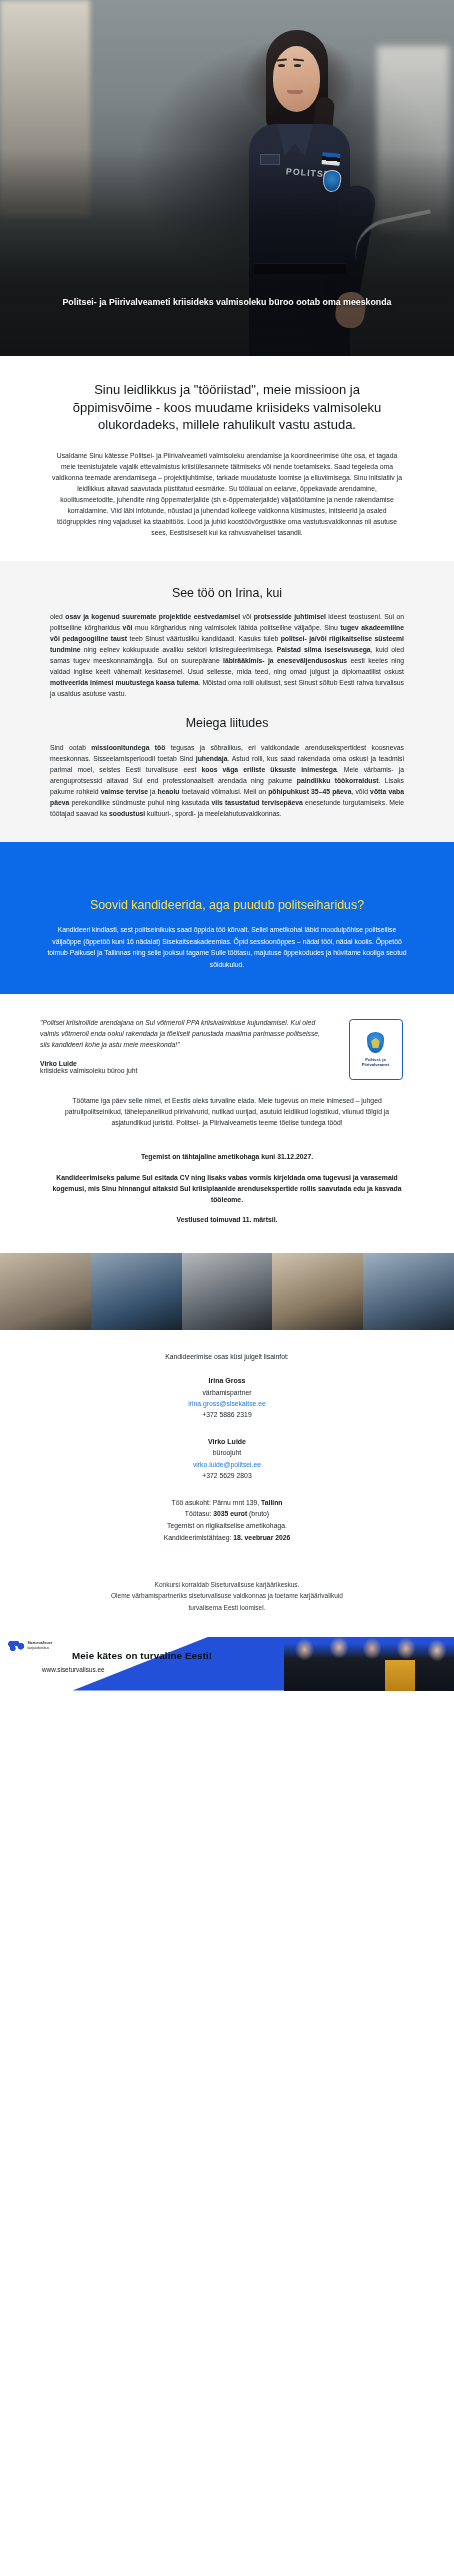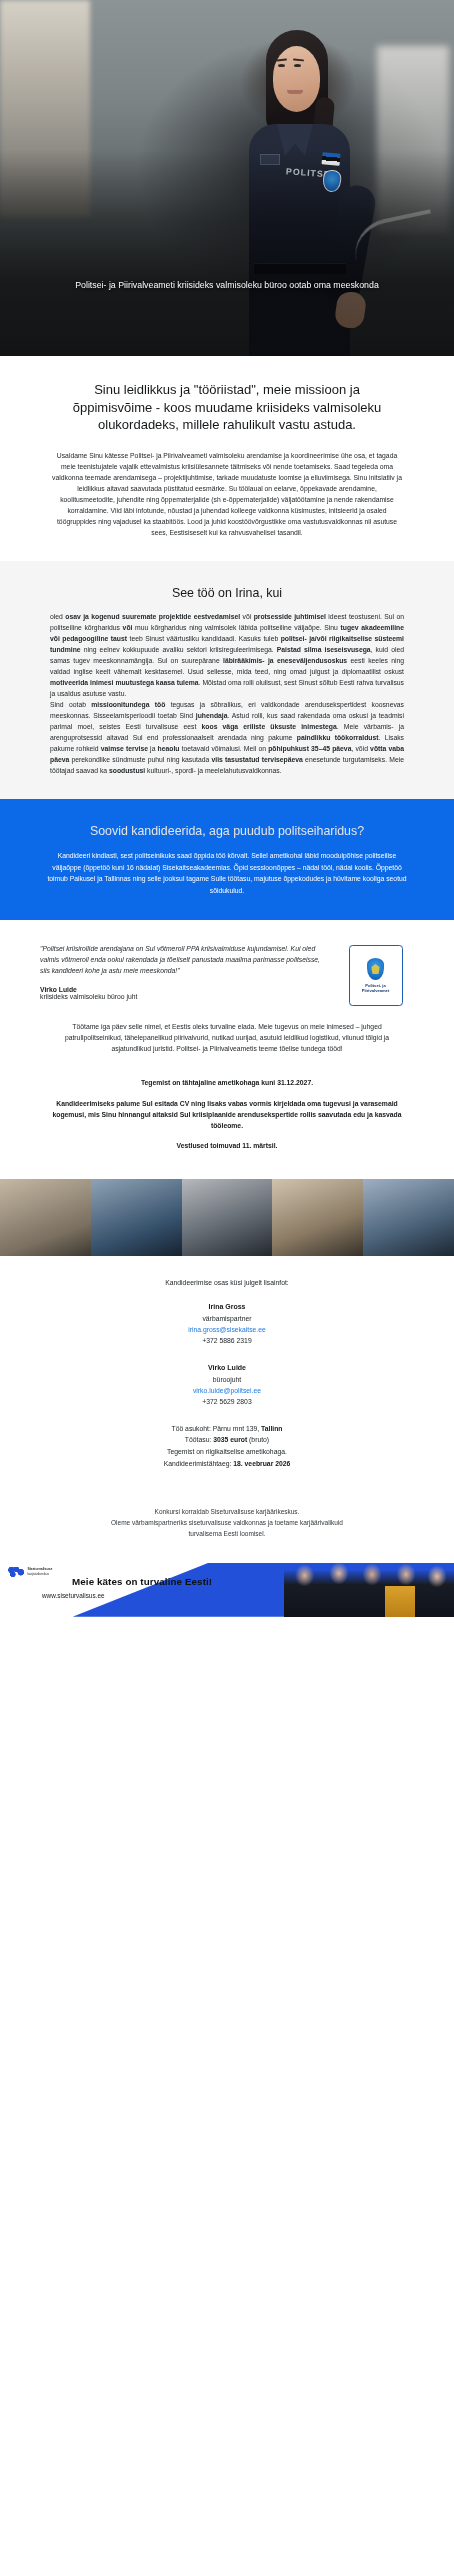--- a/index.html
+++ b/index.html
@@ -193,24 +193,24 @@
   .hero-text {
     position: absolute;
     left: 0; right: 0;
     bottom: 37px;
     padding: 0 24px;
     text-align: center;
     color: #fff;
   }
   .hero-kicker {
     font-size: 8.8px;
-    font-weight: 400;
+    font-weight: 700;
     line-height: 1.6;
     text-shadow: 0 0.5px 2.6px rgba(0,0,0,.65);
-    margin-bottom: 27px;
+    margin-bottom: 10px;
   }
   .hero-title {
     font-size: 16px;
     font-weight: 400;
     letter-spacing: 0.3px;
     line-height: 1.2;
     text-shadow: 0 1px 3.6px rgba(0,0,0,.6);
   }
 
   
@@ -244,23 +244,24 @@
   
   .cta {
     background: #0c6ae8;
     color: #ffffff;
     padding: 24px 47px 24px;
     text-align: center;
   }
   .cta-title {
     font-size: 12.4px;
     font-weight: 400;
-    color: #e5e5e5;
+    color: #fde047;
     line-height: 1.3;
     margin-bottom: 11.4px;
+    margin-top: 31px;
   }
   .cta-body {
     font-size: 6.8px;
     line-height: 1.68;
     color: #ffffff;
   }
 
   
   .quote-wrap {
     display: flex;
@@ -513,20 +514,21 @@
 
 <section class="section">
   <h2 class="lede">Sinu leidlikkus ja "tööriistad", meie missioon ja õppimisvõime - koos muudame kriisideks valmisoleku olukordadeks, millele rahulikult vastu astuda.</h2>
   <p class="body-text">Usaldame Sinu kätesse Politsei- ja Piirivalveameti valmisoleku arendamise ja koordineerimise ühe osa, et tagada meie teenistujatele vajalik ettevalmistus kriisiülesannete täitmiseks või nende toetamiseks. Saad tegeleda oma valdkonna teemade arendamisega – projektijuhtimise, tarkade muudatuste loomise ja elluviimisega. Sinu initsiatiiv ja leidlikkus aitavad saavutada püstitatud eesmärke. Su töölaual on eelarve, õppekavade arendamine, koolitusmeetodite, juhendite ning õppematerjalide (sh e-õppematerjalide) väljatöötamine ja nende rakendamise korraldamine. Viid läbi infotunde, nõustad ja juhendad kolleege valdkonna küsimustes, initsieerid ja osaled töögruppides ning vajadusel ka staabitöös. Lood ja juhid koostöövõrgustikke oma vastutusvaldkonnas nii asutuse sees, Eestisiseselt kui ka rahvusvahelisel tasandil.</p>
 </section>
 
 <section class="section grey">
   <h2 class="h2">See töö on Irina, kui</h2>
   <p class="body-text justify">oled <b>osav ja kogenud suuremate projektide eestvedamisel</b> või <b>protsesside juhtimisel</b> ideest teostuseni. Sul on politseiline kõrgharidus <b>või</b> muu kõrgharidus ning valmisolek läbida politseiline väljaõpe. Sinu <b>tugev akadeemiline või pedagoogiline taust</b> teeb Sinust väärtusliku kandidaadi. Kasuks tuleb <b>politsei- ja/või riigikaitselise süsteemi tundmine</b> ning eelnev kokkupuude avaliku sektori kriisireguleerimisega. <b>Paistad silma iseseisvusega</b>, kuid oled samas tugev meeskonnamängija. Sul on suurepärane <b>läbirääkimis- ja eneseväljendusoskus</b> eesti keeles ning valdad inglise keelt vähemalt kesktasemel. Usud sellesse, mida teed, ning omad julgust ja diplomaatilist oskust <b>motiveerida inimesi muutustega kaasa tulema</b>. Mõistad oma rolli olulisust, sest Sinust sõltub Eesti rahva turvalisus ja usaldus asutuse vastu.</p>
 
+  <h2 class="h2" style="margin-top:17.5px">Meiega liitudes</h2>
   <p class="body-text justify">Sind ootab <b>missioonitundega töö</b> tegusas ja sõbralikus, eri valdkondade arendusekspertidest koosnevas meeskonnas. Sisseelamisperioodil toetab Sind <b>juhendaja</b>. Astud rolli, kus saad rakendada oma oskusi ja teadmisi parimal moel, seistes Eesti turvalisuse eest <b>koos väga eriliste üksuste inimestega</b>. Meie värbamis- ja arenguprotsessid aitavad Sul end professionaalselt arendada ning pakume <b>paindlikku töökorraldust</b>. Lisaks pakume rohkeid <b>vaimse tervise</b> ja <b>heaolu</b> toetavaid võimalusi. Meil on <b>põhipuhkust 35–45 päeva</b>, võid <b>võtta vaba päeva</b> perekondlike sündmuste puhul ning kasutada <b>viis tasustatud tervisepäeva</b> enesetunde turgutamiseks. Meie töötajad saavad ka <b>soodustusi</b> kultuuri-, spordi- ja meelelahutusvaldkonnas.</p>
 </section>
 
 <section class="cta">
   <h2 class="cta-title">Soovid kandideerida, aga puudub politseiharidus?</h2>
   <p class="cta-body">Kandideeri kindlasti, sest politseinikuks saad õppida töö kõrvalt. Sellel ametikohal läbid moodulpõhise politseilise väljaõppe (õppetöö kuni 16 nädalat) Sisekaitseakadeemias. Õpid sessioonõppes – nädal tööl, nädal koolis. Õppetöö toimub Paikusel ja Tallinnas ning selle jooksul tagame Sulle töötasu, majutuse õppekodudes ja hüvitame kooliga seotud sõidukulud.</p>
 </section>
 
 <section class="quote-wrap">
   <div class="quote-col">

